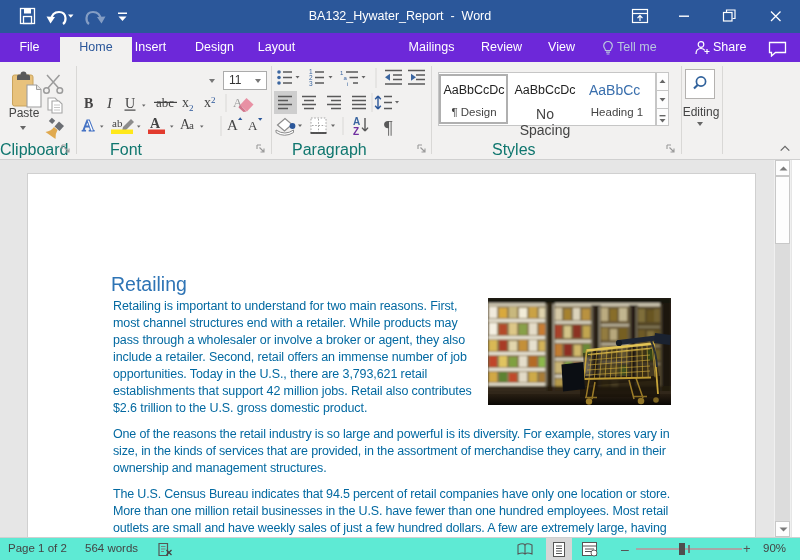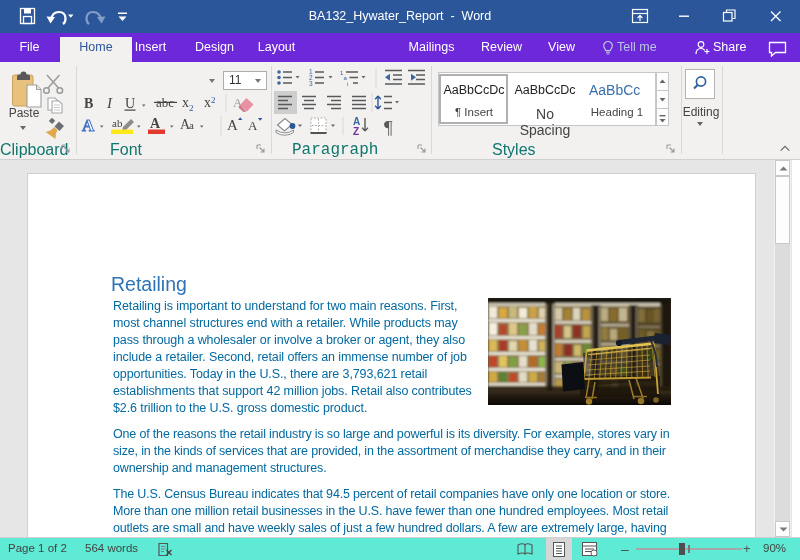--- a/index.html
+++ b/index.html
@@ -252,29 +252,29 @@
     <path d="M38.5 71 h16" stroke="#444" stroke-width="1.8"></path>
     <path d="M59 62.5 l4 0 l-2 2.5 z" fill="#666"></path>
     <line x1="71" y1="55" x2="71" y2="73" stroke="#d9d8d6"></line>
 
     <text x="81" y="63" font-size="10" font-weight="bold" fill="#3b66a0" font-family="Liberation Sans">A</text>
     <text x="81" y="73" font-size="10" font-weight="bold" fill="#7030a0" font-family="Liberation Sans">Z</text>
     <path d="M93 56 v13 M93 69 l-3 -3.4 M93 69 l3 -3.4" stroke="#595959" stroke-width="1.4" fill="none"></path>
 
     <text x="112" y="72" font-size="19" fill="#595959" font-family="Liberation Serif">¶</text>
   </svg>
-  <div class="glabel" style="left:292px;width:100px;font-family:Liberation Mono, monospace;">Paragraph</div>
+  <div class="glabel" style="left:292px;width:100px;">Paragraph</div>
   <svg class="launcher" style="left:417px;" width="10" height="10">
       <path d="M1 1 v4 M1 1 h4 M3.5 3.5 l4 4 M8 4.5 v3.5 h-3.5" stroke="#9a9a9a" fill="none" stroke-width="1.1"></path>
     </svg>
   <div class="gsep" style="left:431px;"></div>
   <div class="abs" style="left:438px;top:10px;width:218px;height:54px;border:1px solid #c6c6c6;background:#fff;"></div>
   <div class="abs" style="left:439px;top:12px;width:69px;height:50px;border:2px solid #b0b0b0;background:#fff;"></div>
   <div class="abs" style="left:440px;top:21px;width:68px;text-align:center;font-size:12.5px;color:#222;">AaBbCcDc</div>
-  <div class="abs" style="left:440px;top:44px;width:68px;text-align:center;font-size:11.5px;color:#444;">¶ Insert</div>
+  <div class="abs" style="left:440px;top:44px;width:68px;text-align:center;font-size:11.5px;color:#444;">¶ Design</div>
   <div class="abs" style="left:511px;top:21px;width:68px;text-align:center;font-size:12.5px;color:#222;">AaBbCcDc</div>
   <div class="abs" style="left:511px;top:44px;width:68px;text-align:center;font-size:14px;color:#444;">No Spacing</div>
   <div class="abs" style="left:585px;top:20px;width:64px;overflow:hidden;text-align:left;padding-left:4px;font-size:14px;color:#3a6fad;">AaBbCc</div>
   <div class="abs" style="left:582px;top:44px;width:70px;text-align:center;font-size:11.5px;color:#444;">Heading 1</div>
   <svg class="ricon" style="left:656px;top:10px" width="13" height="54" viewBox="0 0 13 54">
     <rect x="0.5" y="0.5" width="12" height="53" fill="#fdfdfd" stroke="#c6c6c6"></rect>
     <line x1="0.5" y1="18.5" x2="12.5" y2="18.5" stroke="#c6c6c6"></line>
     <line x1="0.5" y1="36.5" x2="12.5" y2="36.5" stroke="#c6c6c6"></line>
     <path d="M3.5 11 l3 -3.5 l3 3.5 z" fill="#666"></path>
     <path d="M3.5 26 l3 3.5 l3 -3.5 z" fill="#666"></path>

